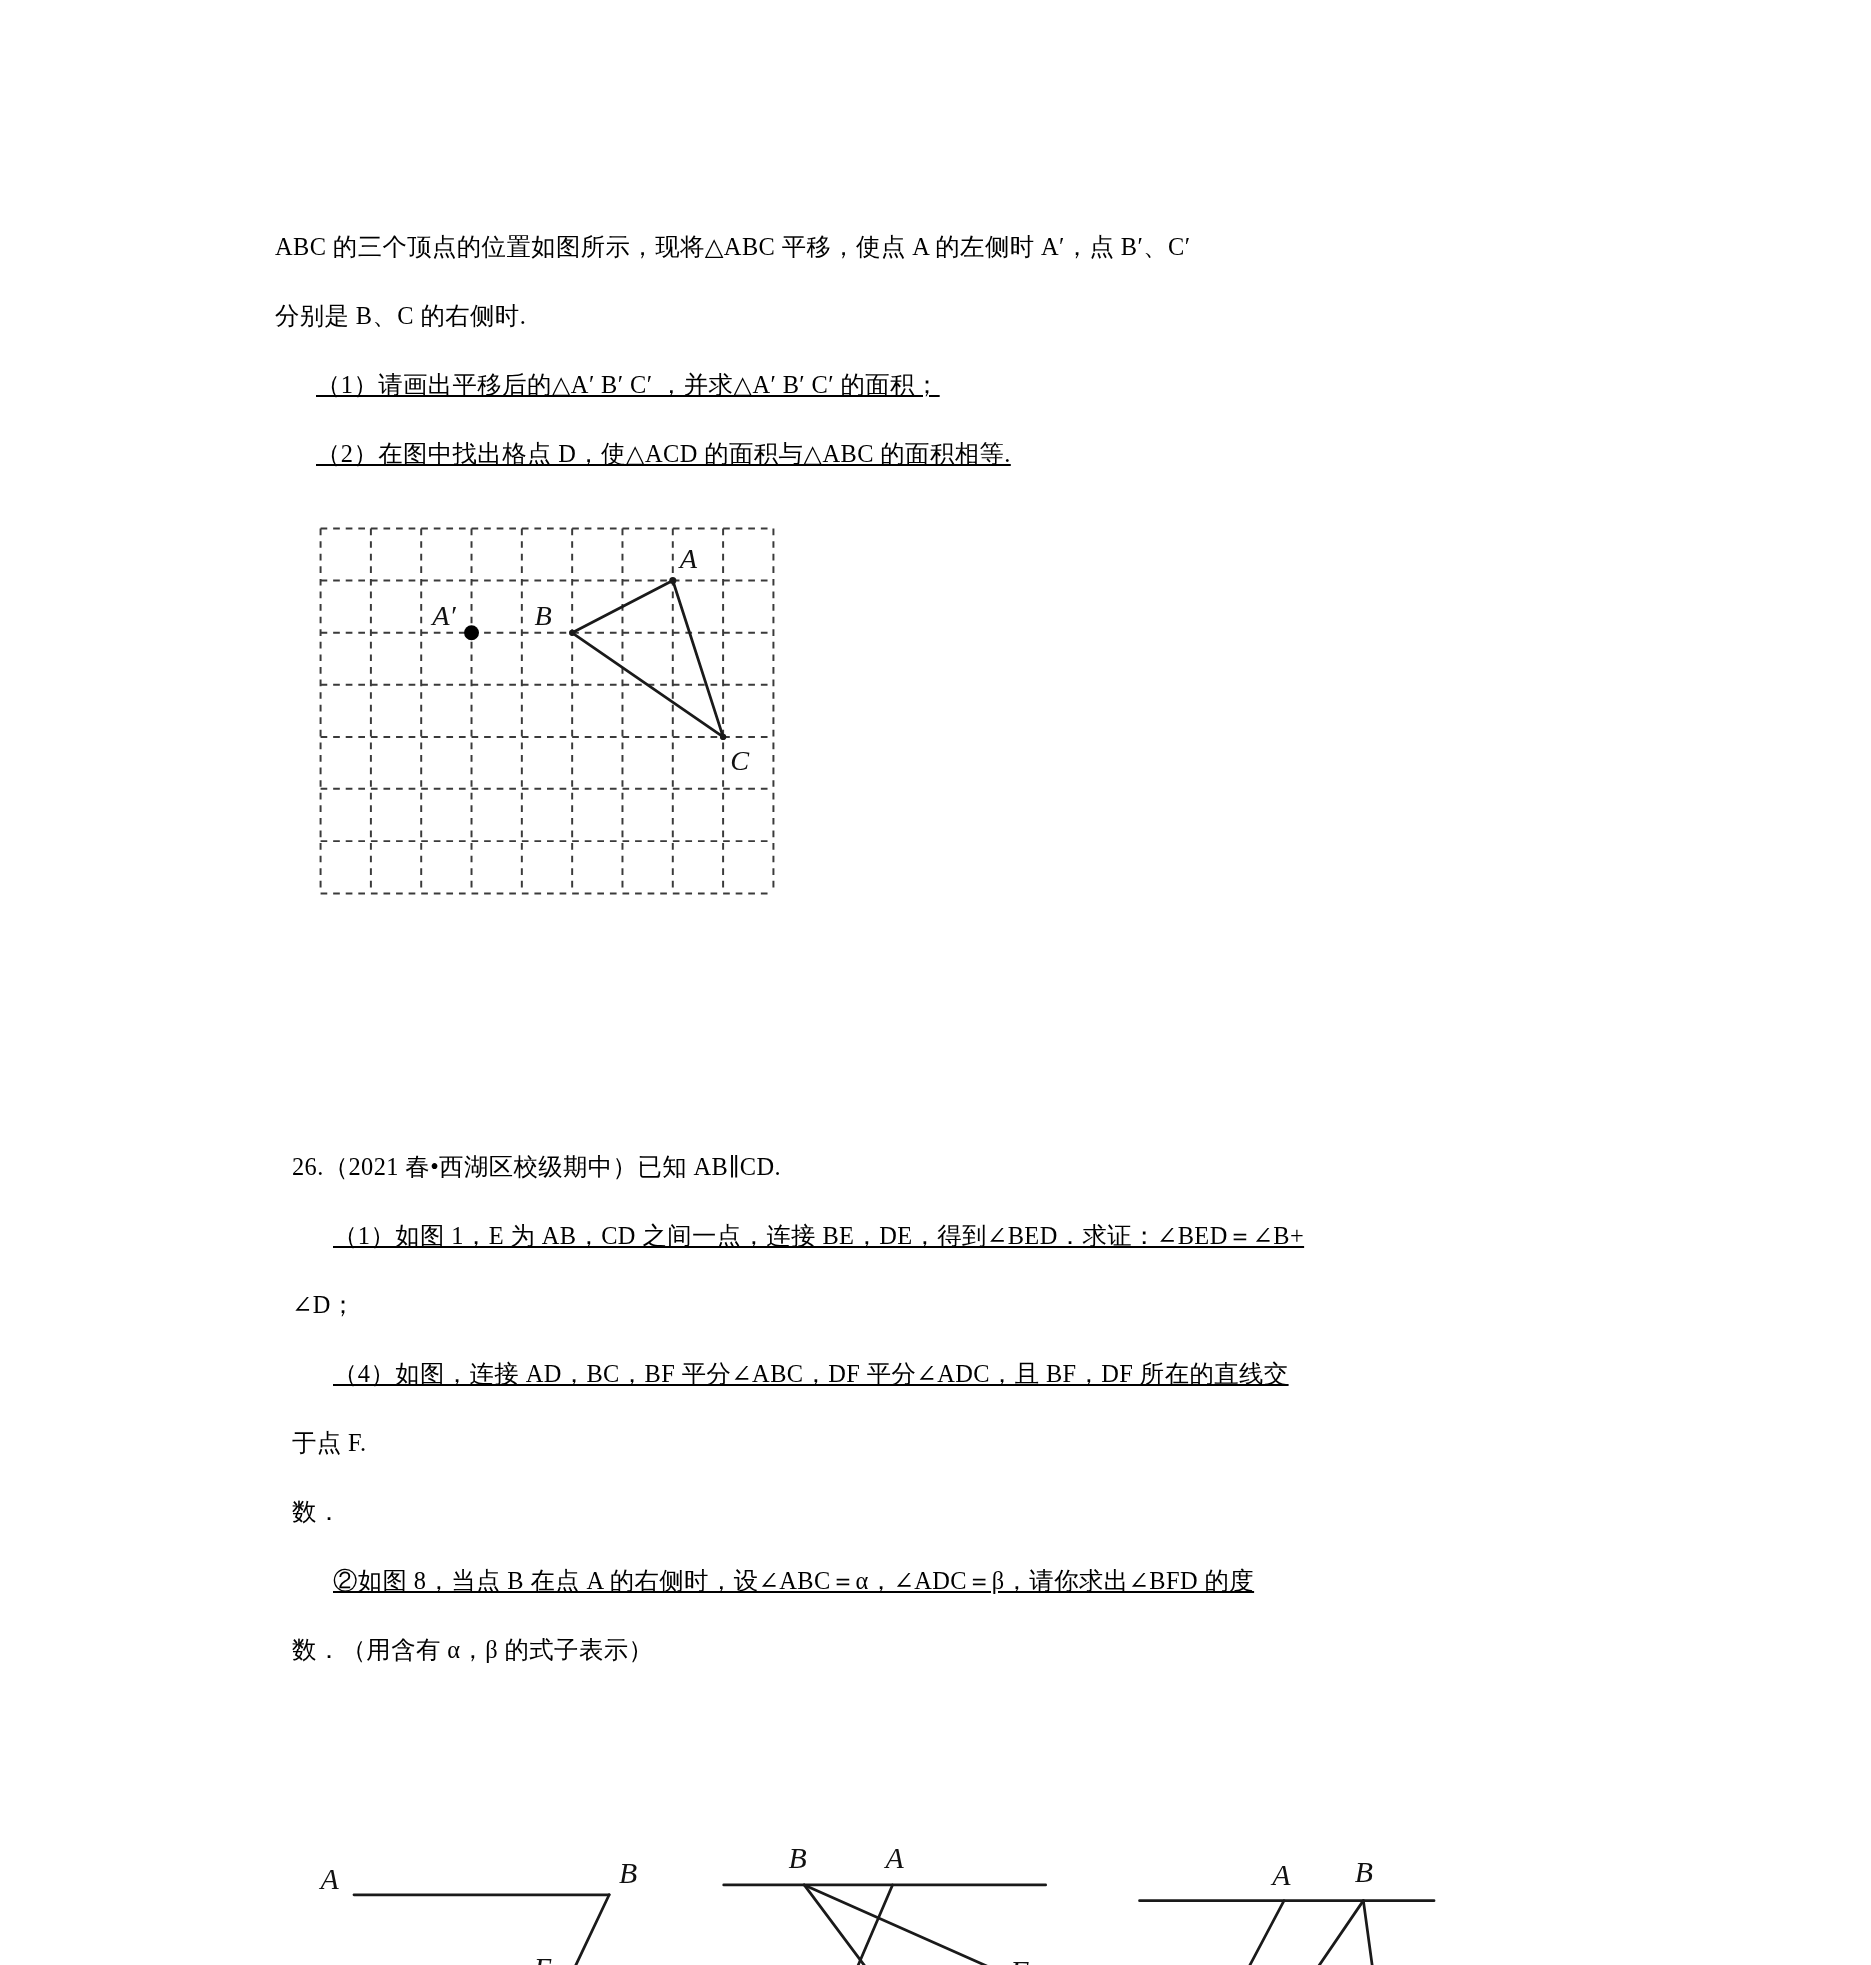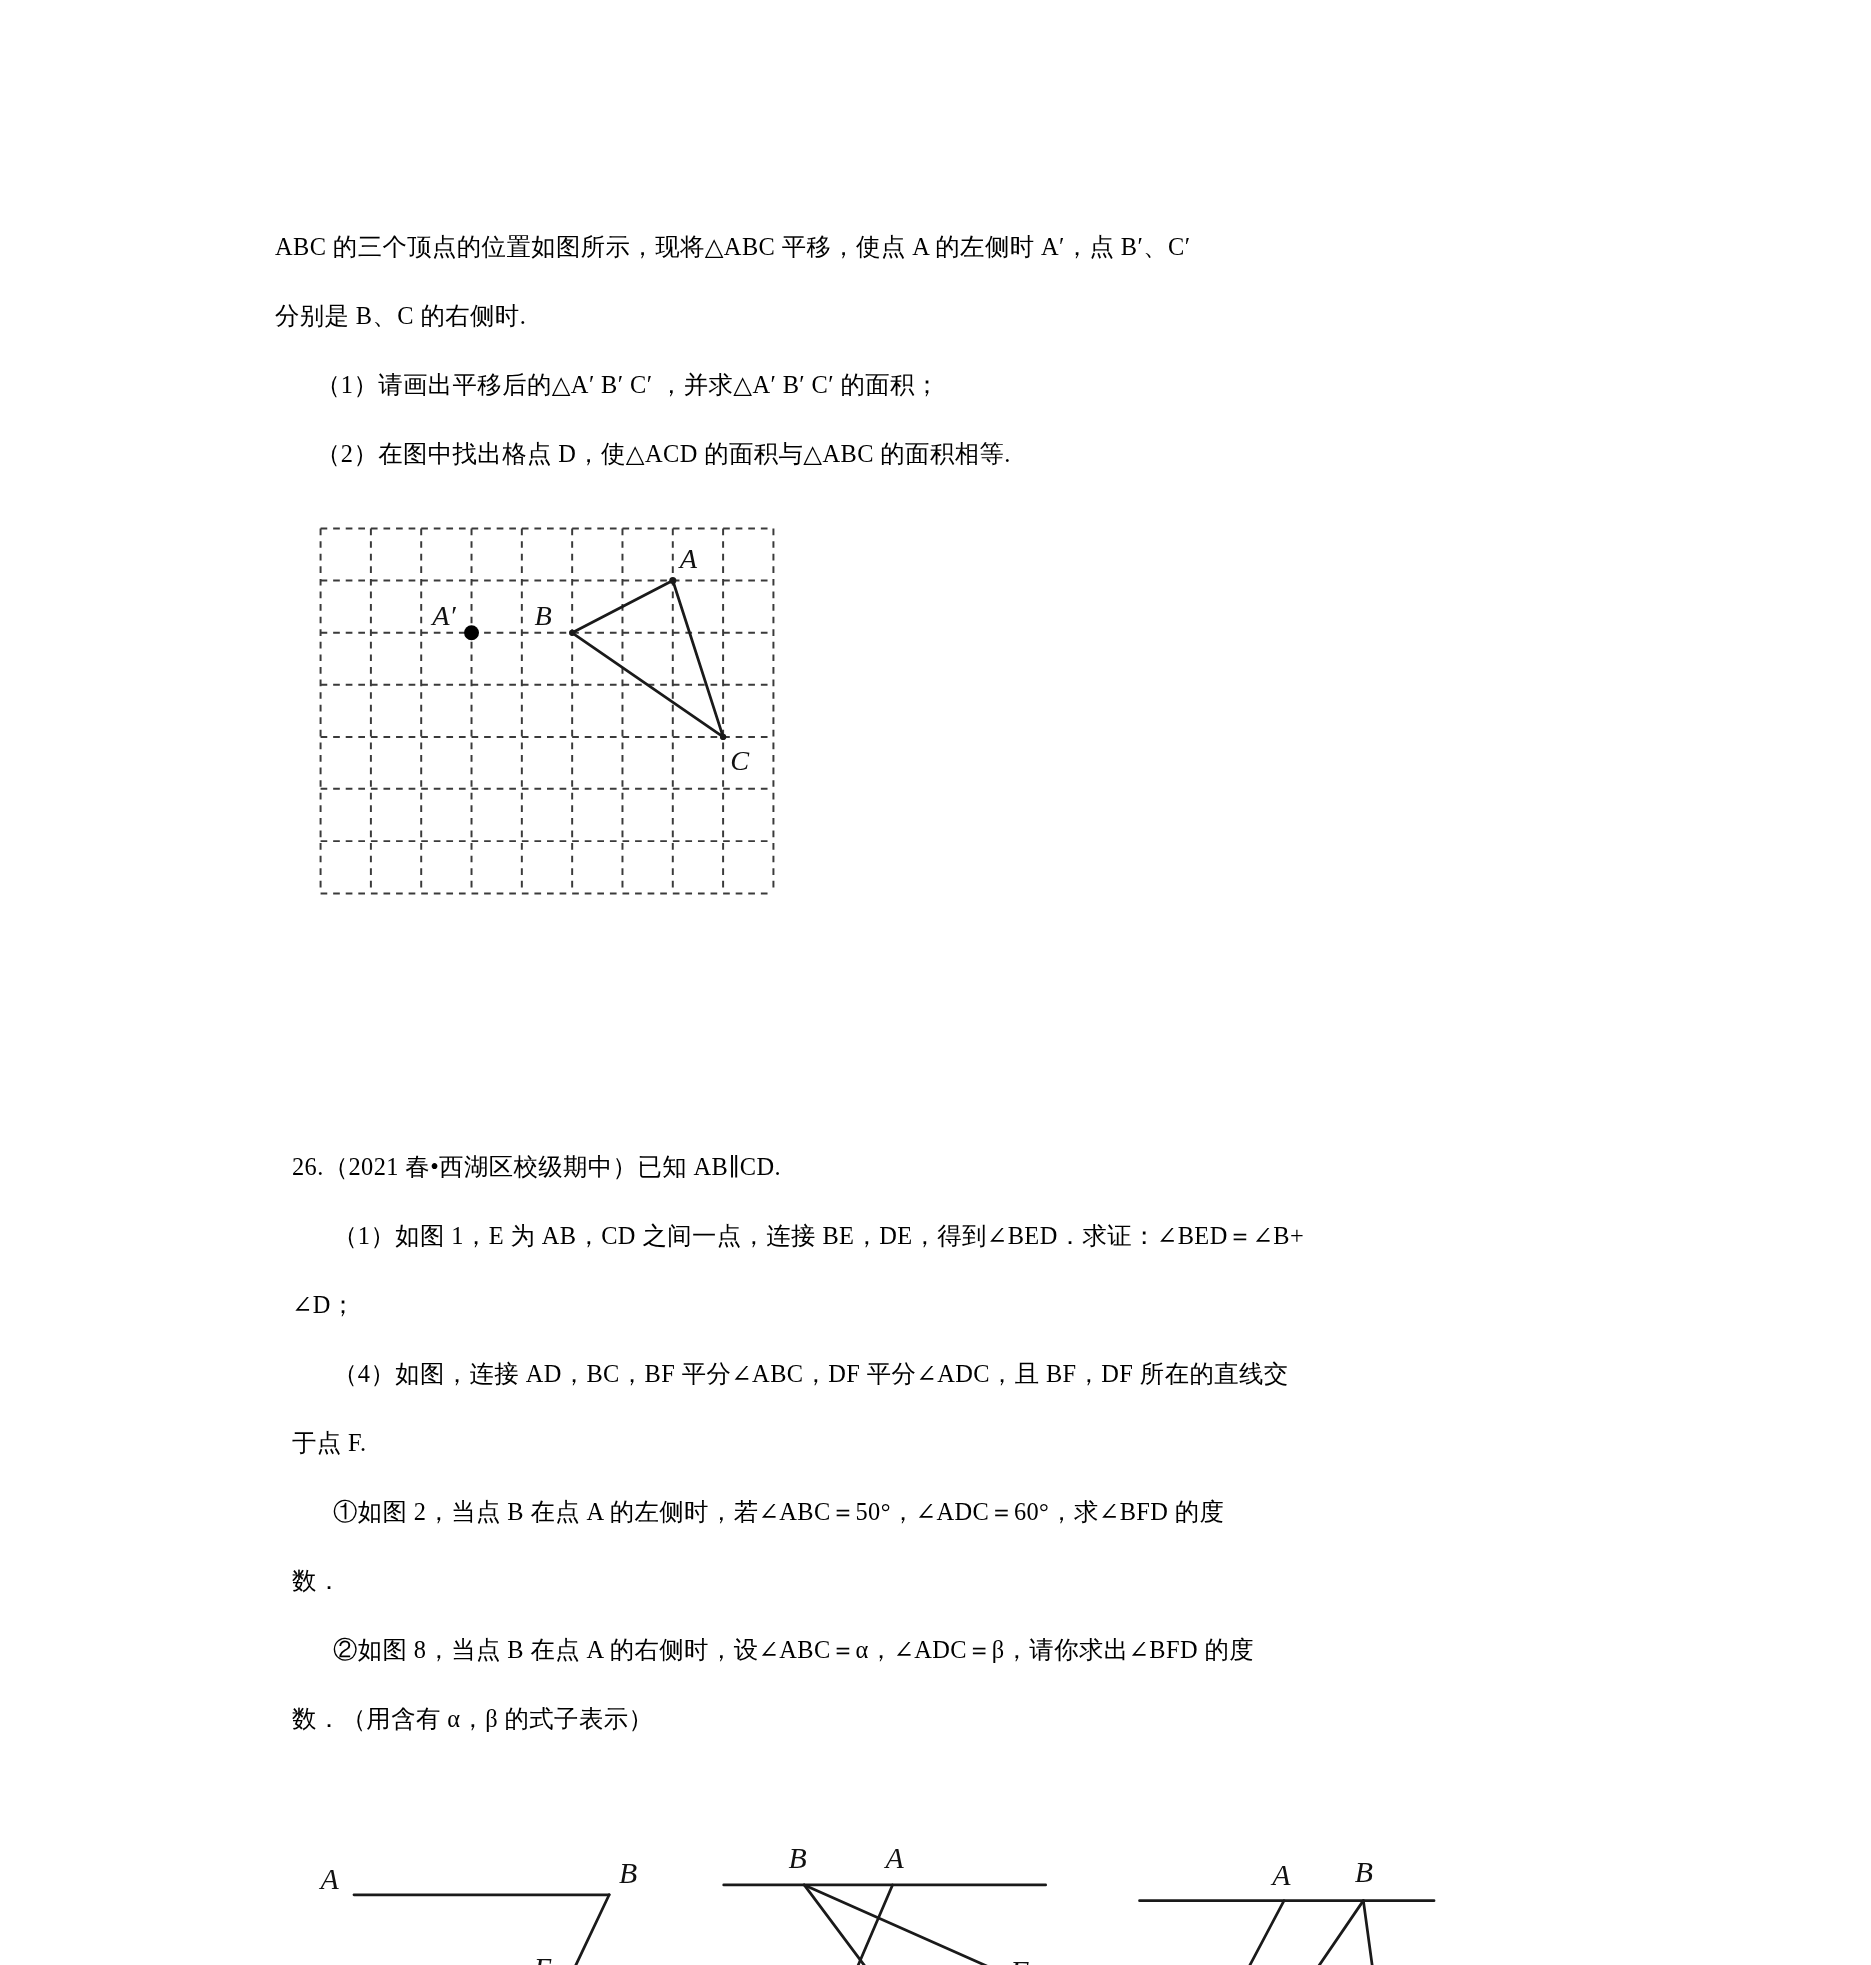--- a/index.html
+++ b/index.html
@@ -23,21 +23,21 @@
     left: 275px;
     top: 212px;
     width: 1336px;
   }
   .para {
     font-size: 24.4px;
     line-height: 69px;
     letter-spacing: 0.4px;
     white-space: nowrap;
   }
-  .para.indent { text-indent: 41px; }
+  .para.indent { text-indent: 41px; text-decoration: underline; }
 
   
   .grid-fig {
     position: absolute;
     left: 319px;
     top: 527px;
     width: 456px;
     height: 368px;
   }
   .grid-svg { display: block; }
@@ -121,21 +121,20 @@
       <text x="288" y="248" font-size="72" font-style="italic" font-family="Liberation Serif, DejaVu Serif, serif" fill="#111">A′</text>
     </svg>
   </div>
 
   <div class="q26">
     <div class="para">26.（2021 春•西湖区校级期中）已知 AB∥CD.</div>
     <div class="para indent">（1）如图 1，E 为 AB，CD 之间一点，连接 BE，DE，得到∠BED．求证：∠BED＝∠B+</div>
     <div class="para">∠D；</div>
     <div class="para indent">（4）如图，连接 AD，BC，BF 平分∠ABC，DF 平分∠ADC，且 BF，DF 所在的直线交</div>
     <div class="para">于点 F.</div>
-    <div class="para indent">①如图 2，当点 B 在点 A 的左侧时，若∠ABC＝50°，∠ADC＝60°，求∠BFD 的度</div>
     <div class="para">数．</div>
     <div class="para indent">②如图 8，当点 B 在点 A 的右侧时，设∠ABC＝α，∠ADC＝β，请你求出∠BFD 的度</div>
     <div class="para">数．（用含有 α，β 的式子表示）</div>
   </div>
 
   <div class="figs">
 
     <div class="fig fig-1">
       <svg width="373" height="283" viewBox="0 0 950 720" xmlns="http://www.w3.org/2000/svg">
         <g stroke="#1a1a1a" stroke-width="7" fill="none" stroke-linecap="round">

